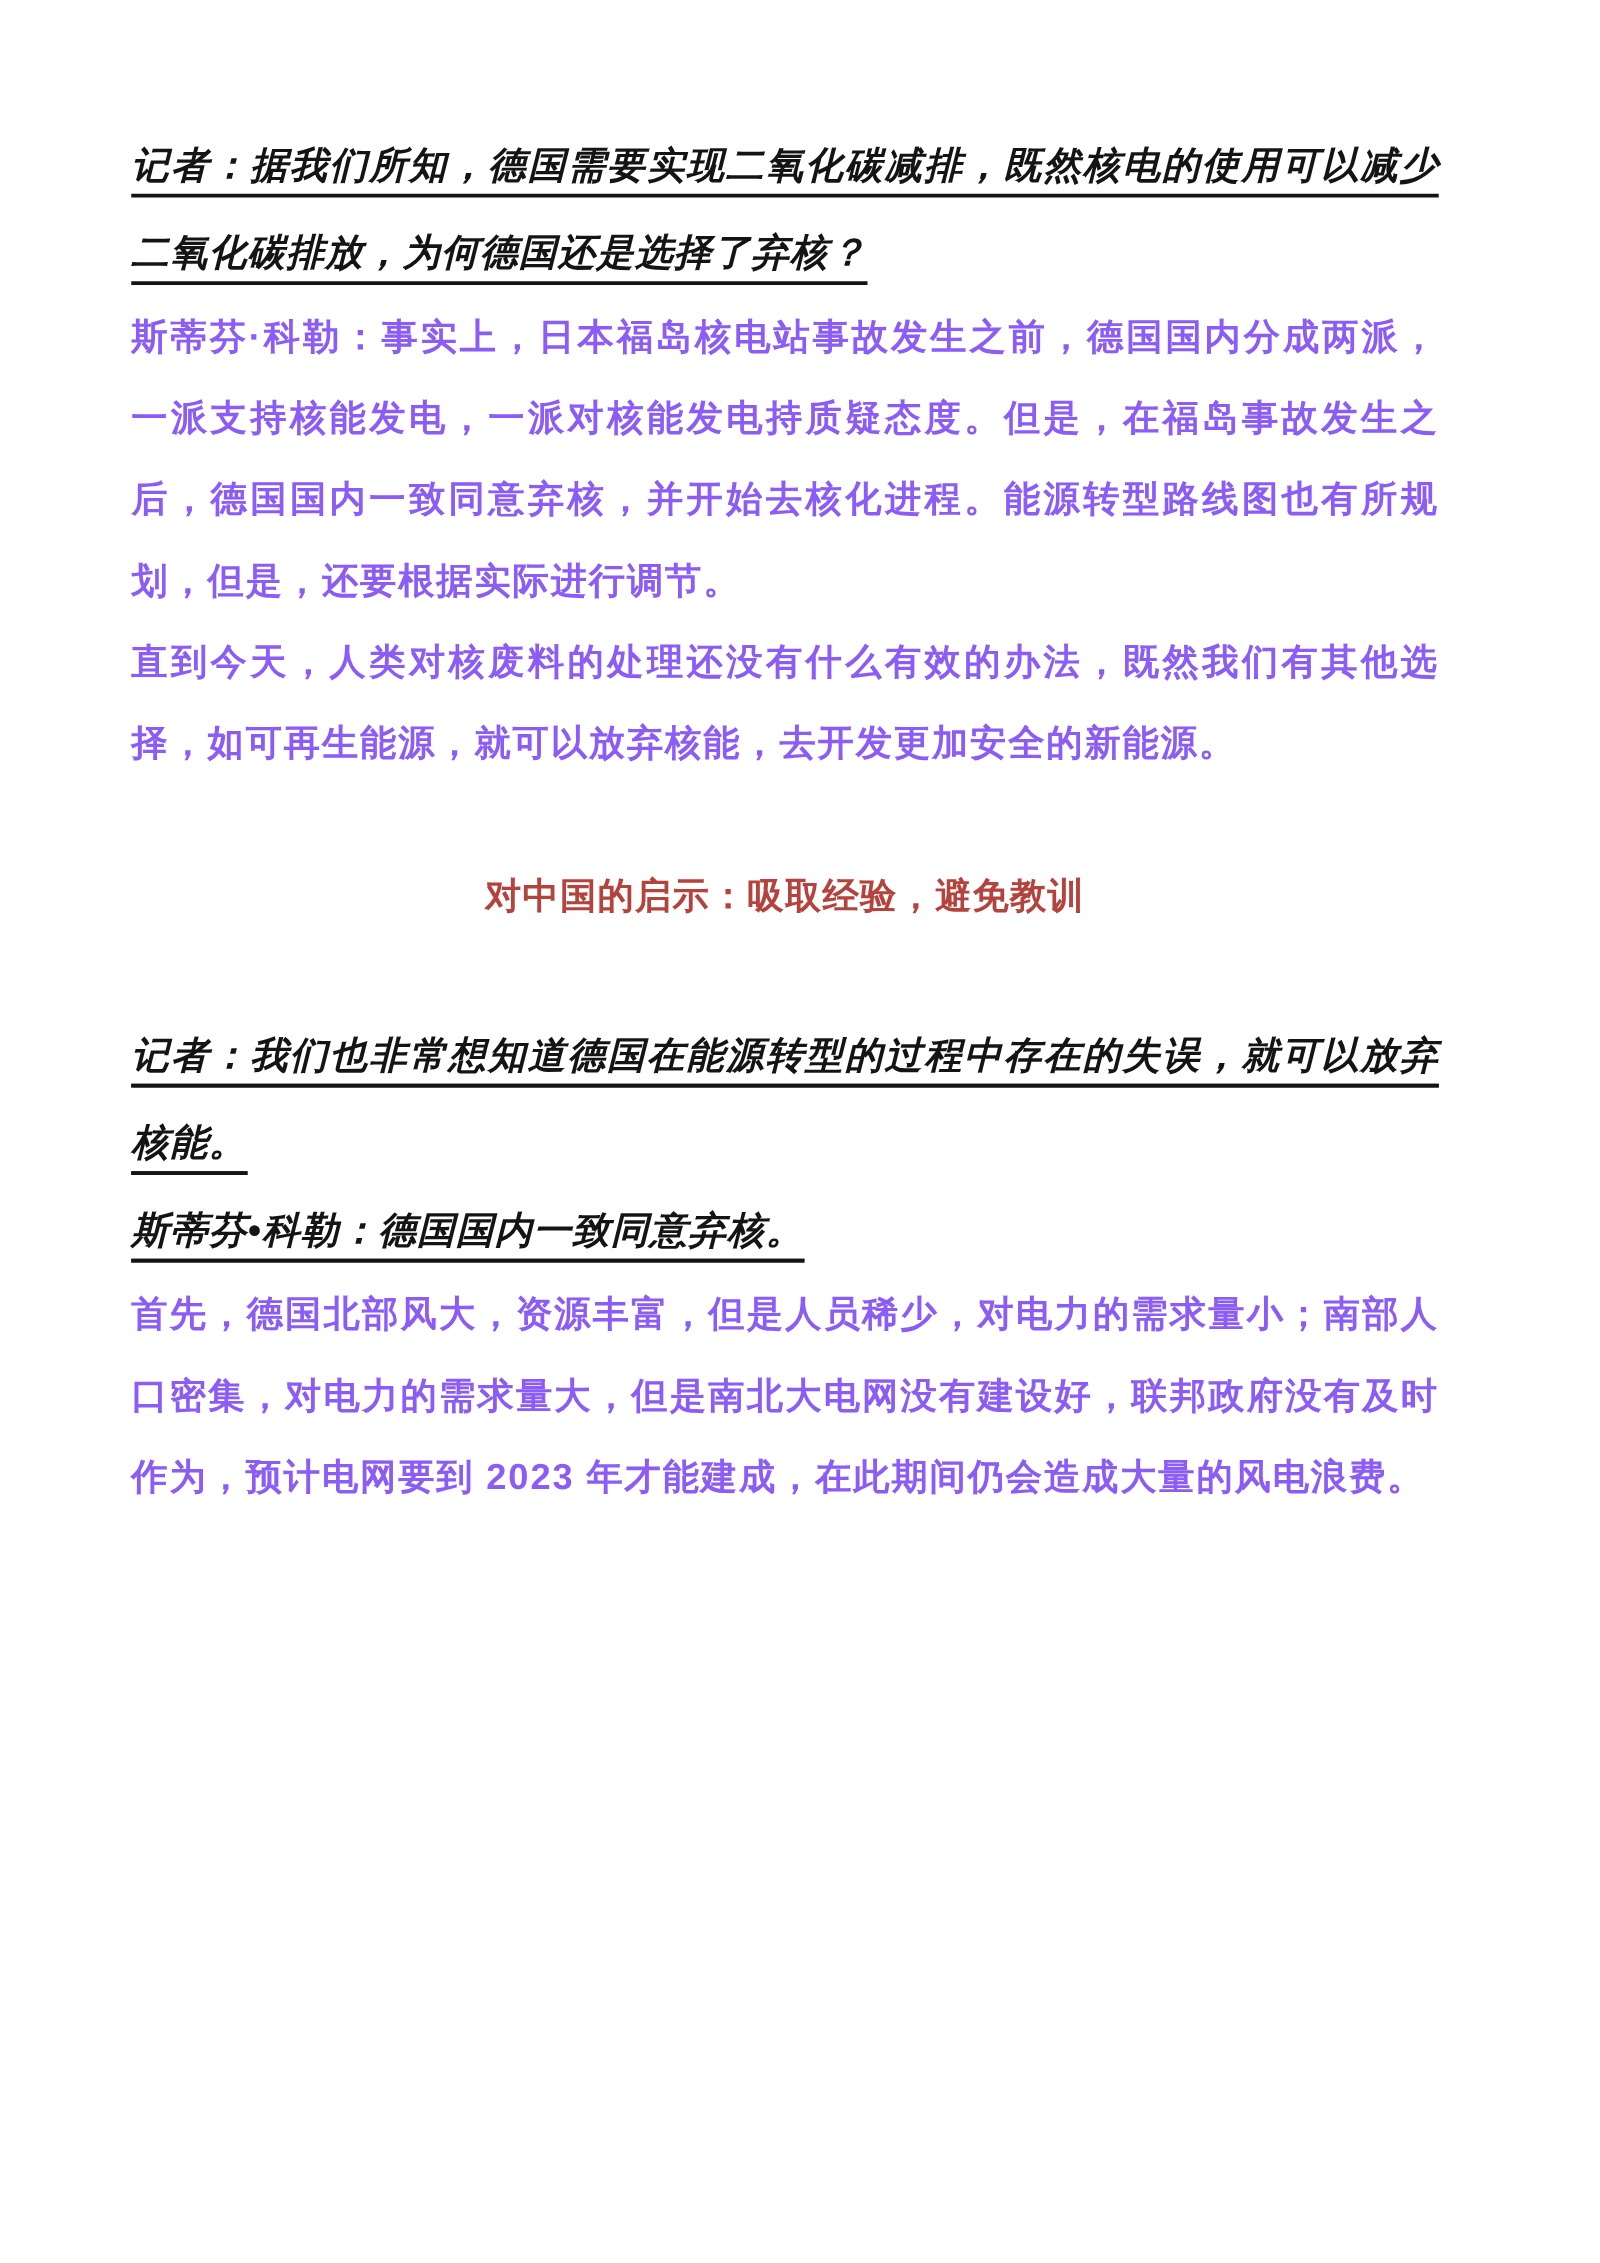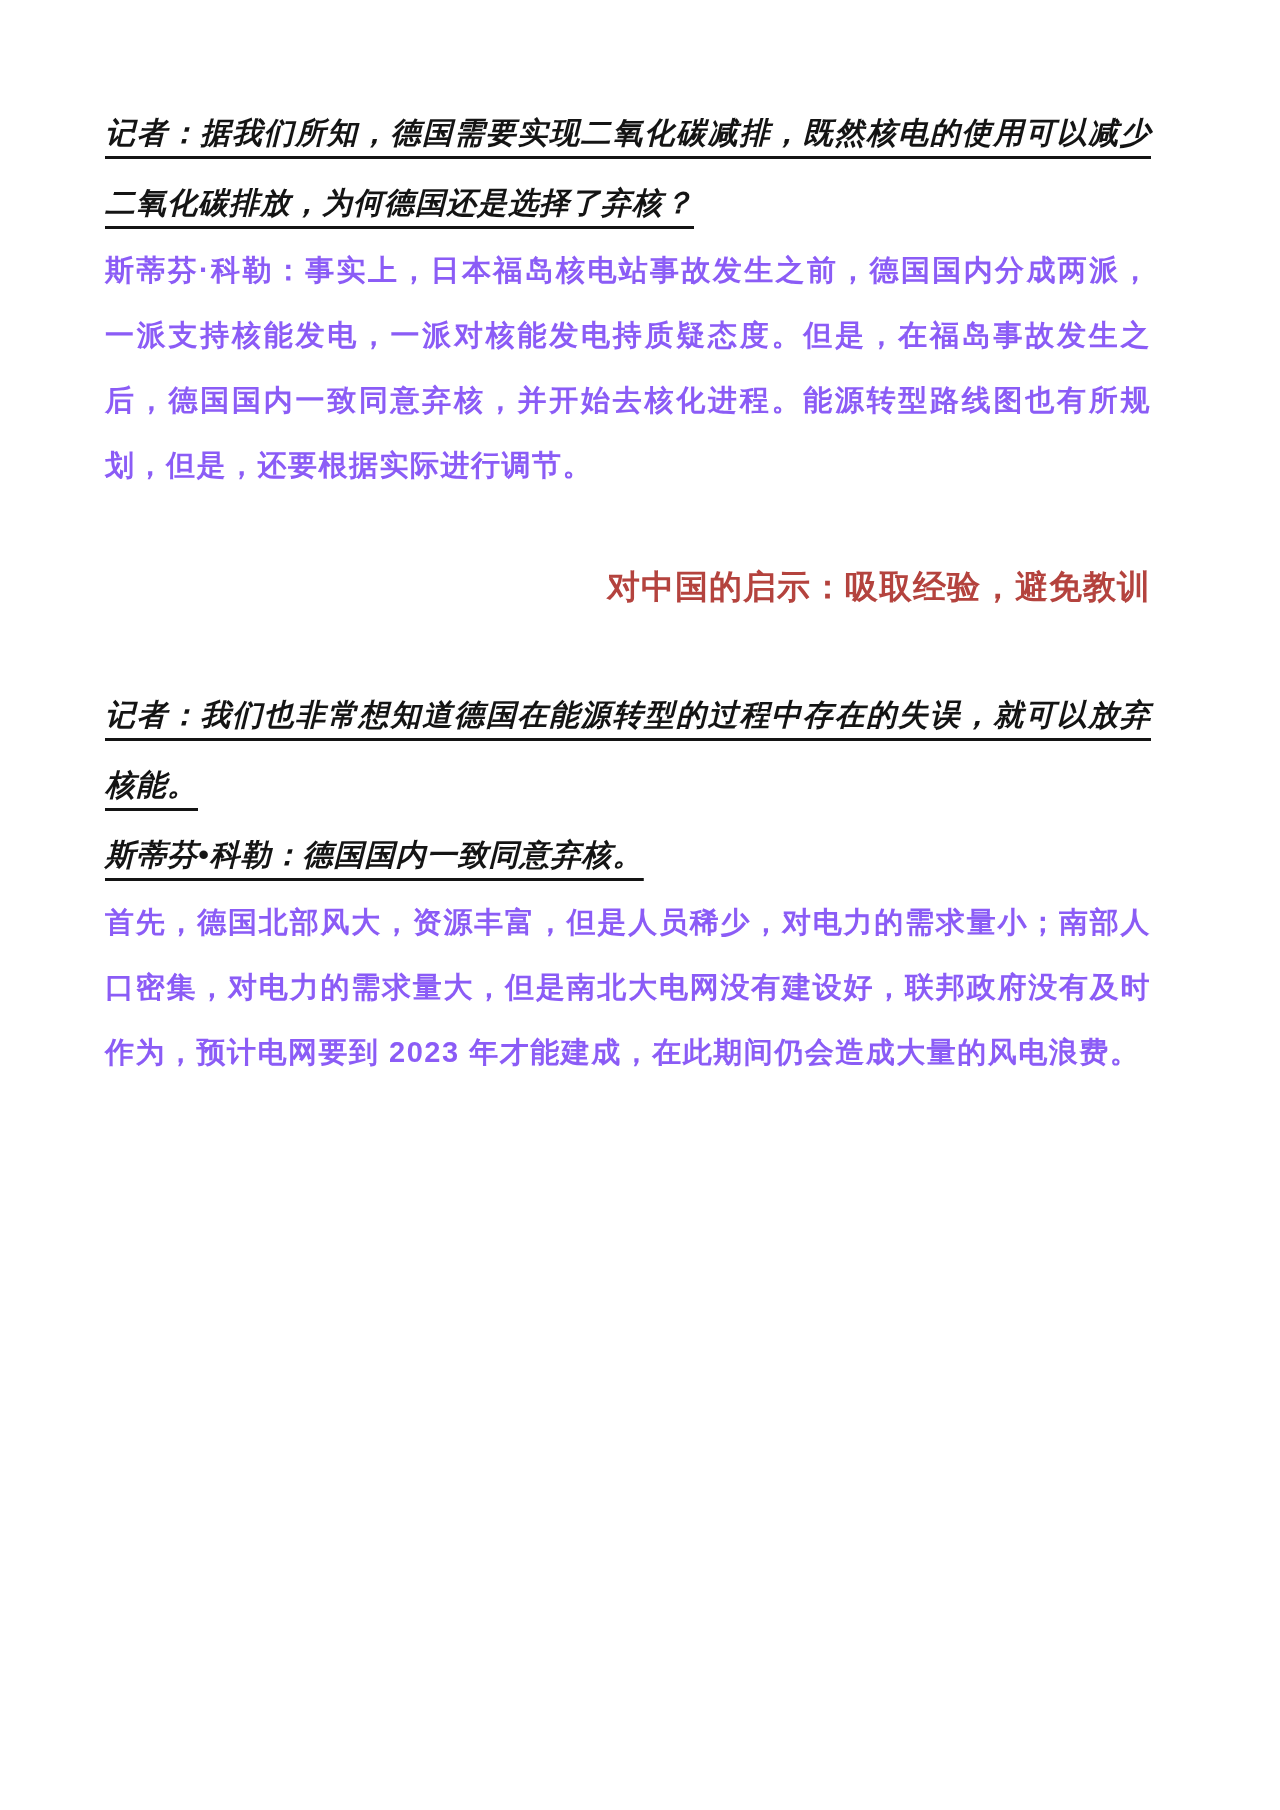--- a/index.html
+++ b/index.html
@@ -49,26 +49,26 @@
     line-height: 65px;
     font-weight: 600;
     color: #8b5cf6;
     text-align: justify;
     letter-spacing: 1.5px;
   }
 
   
   .section-heading {
     margin: 64px 0 68px 0;
-    font-size: 33px;
+    font-size: 29px;
     line-height: 50px;
     font-weight: 700;
     color: #b4433e;
     letter-spacing: 1px;
-    text-align: right;
+    text-align: center;
   }
 
   
   .watermark {
     position: absolute;
     left: 812px;
     top: 1726px;
     display: flex;
     align-items: center;
     gap: 16px;
@@ -86,20 +86,21 @@
 <body>
 
 <div class="page">
   <div class="content">
 
     <p class="question">记者：据我们所知，德国需要实现二氧化碳减排，既然核电的使用可以减少二氧化碳排放，为何德国还是选择了弃核？</p>
 
     <p class="body-para">斯蒂芬·科勒：事实上，日本福岛核电站事故发生之前，德国国内分成两派，一派支持核能发电，一派对核能发电持质疑态度。但是，在福岛事故发生之后，德国国内一致同意弃核，并开始去核化进程。能源转型路线图也有所规划，但是，还要根据实际进行调节。</p>
 
 
+    <p class="body-para">直到今天，人类对核废料的处理还没有什么有效的办法，既然我们有其他选择，如可再生能源，就可以放弃核能，去开发更加安全的新能源。</p>
 
     <h2 class="section-heading">对中国的启示：吸取经验，避免教训</h2>
 
     <p class="question">
       <span class="q-line">记者：我们也非常想知道德国在能源转型的过程中存在的失误，就可以放弃核能。</span>
       <span class="q-line">斯蒂芬•科勒：德国国内一致同意弃核。</span>
     </p>
 
     <p class="body-para">首先，德国北部风大，资源丰富，但是人员稀少，对电力的需求量小；南部人口密集，对电力的需求量大，但是南北大电网没有建设好，联邦政府没有及时作为，预计电网要到 2023 年才能建成，在此期间仍会造成大量的风电浪费。</p>
 

